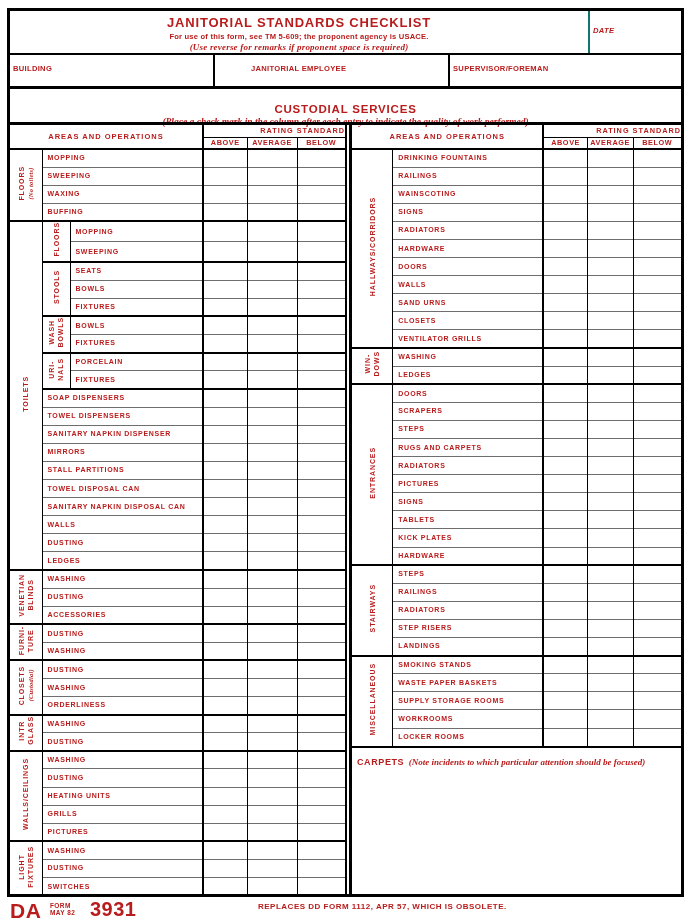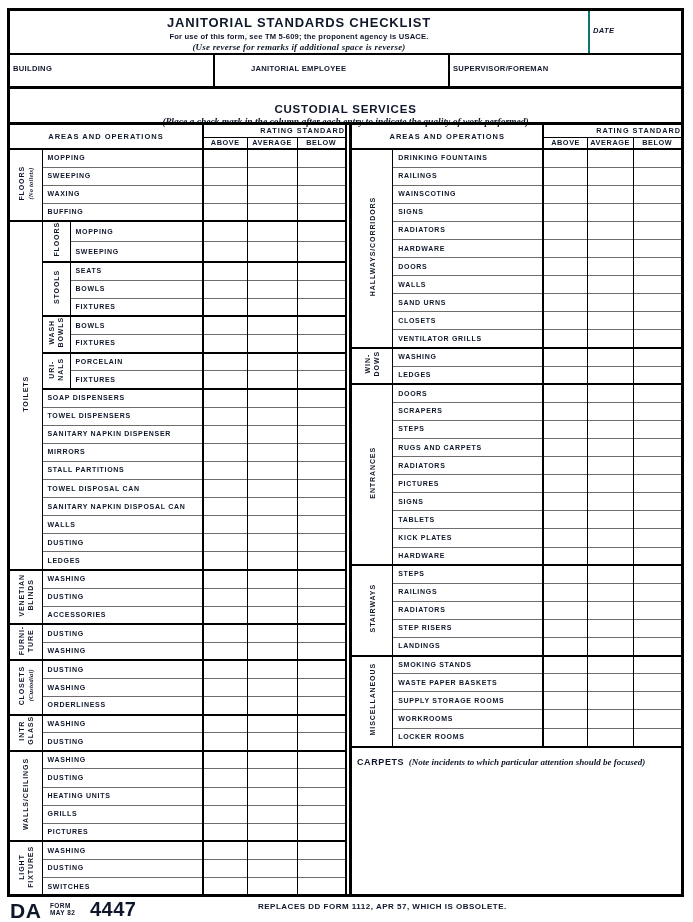--- a/index.html
+++ b/index.html
@@ -1,18 +1,18 @@
 <!DOCTYPE html>
 <html><head>
 <meta charset="utf-8">
 <style>
   * { margin:0; padding:0; box-sizing:border-box; }
   html,body { background:#ffffff; }
   .page { position:relative; width:693px; height:922px; background:#fff;
-          font-family:"Liberation Sans", sans-serif; color:#0f172a; overflow:hidden; }
+          font-family:"Liberation Sans", sans-serif; color:#b91c1c; overflow:hidden; }
   .form { position:absolute; left:7px; top:8px; width:677px; height:889px;
           border:3px solid #000; overflow:hidden; display:flex; flex-direction:column; }
 
   
   .titlebar { height:42px; display:flex; flex:0 0 auto; }
   .titleblock { flex:1; text-align:center; padding-top:4px; }
   .title { font-size:13px; font-weight:bold; letter-spacing:0.8px; }
   .subtitle { font-size:7.6px; font-weight:bold; letter-spacing:0.2px; margin-top:2px; }
   .itnote { font-family:"Liberation Serif", serif; font-style:italic; font-weight:600;
             font-size:9px; margin-top:1px; letter-spacing:0.2px; }
@@ -79,21 +79,21 @@
 </head>
 <body>
 
 <div class="page">
   <div class="form">
 
     <div class="titlebar">
       <div class="titleblock">
         <div class="title">JANITORIAL STANDARDS CHECKLIST</div>
         <div class="subtitle">For use of this form, see TM 5-609; the proponent agency is USACE.</div>
-        <div class="itnote">(Use reverse for remarks if additional space is reverse)</div>
+        <div class="itnote">(Use reverse for remarks if proponent space is required)</div>
       </div>
       <div class="datebox">
         <span class="smalllab">DATE</span>
       </div>
     </div>
 
     <div class="fieldsrow">
       <div class="fieldbox fb1">
         <span class="smalllab">BUILDING</span>
       </div>
@@ -630,16 +630,16 @@
 
     </div>
   </div>
 
   <div class="footer">
     <span class="da">DA</span>
     <span class="formstack">
       <span>FORM</span><br>
       <span>MAY 82</span>
     </span>
-    <span class="formnum">4447</span>
+    <span class="formnum">3931</span>
     <span class="replacenote">REPLACES DD FORM 1112, APR 57, WHICH IS OBSOLETE.</span>
   </div>
 </div>
 
 </body></html>

